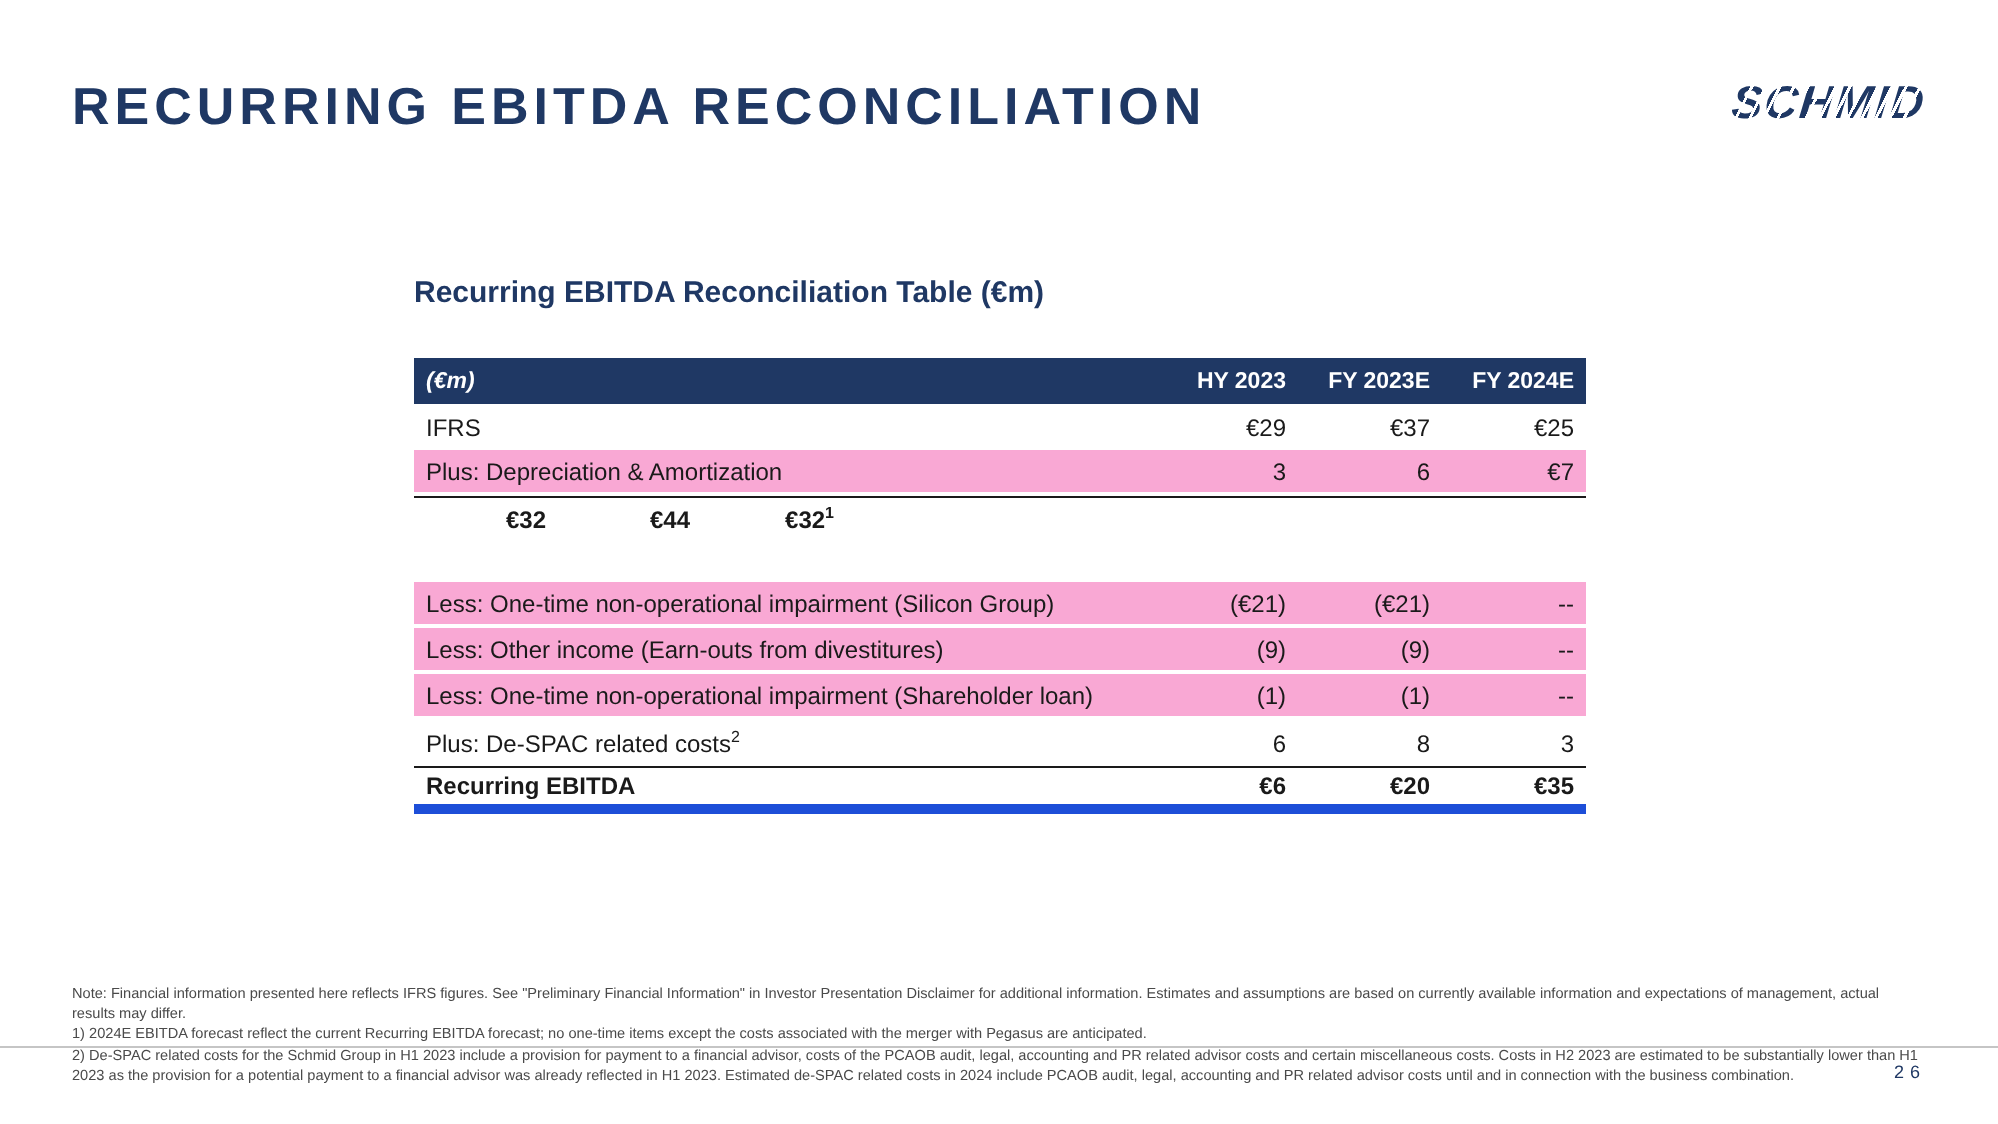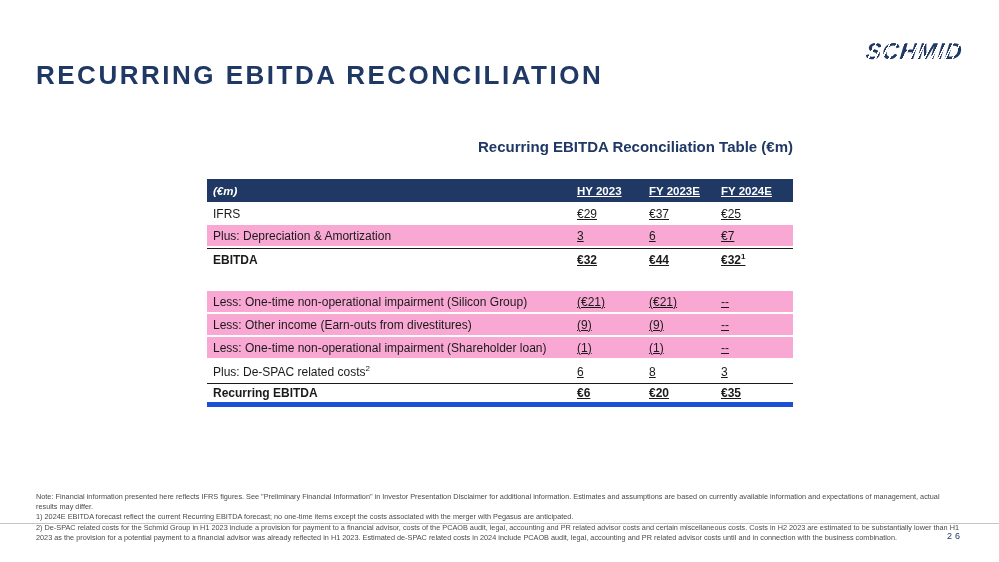--- a/index.html
+++ b/index.html
@@ -12,21 +12,20 @@
   }
 
   
   .slide-title {
     position: absolute;
     left: 36px; top: 38px;
     font-size: 26px;
     font-weight: 600;
     letter-spacing: 2.5px;
     color: #1f3864;
-    margin-top: 22px;
   }
   .logo {
     position: absolute;
     right: 36px; top: 38px;
     font-size: 23px;
     font-weight: 800;
     font-style: italic;
     letter-spacing: 1px;
     color: #1f3864;
     transform: skewX(-6deg);
@@ -43,35 +42,35 @@
     pointer-events: none;
   }
 
   
   .content {
     position: absolute;
     left: 207px; top: 138px;
     width: 586px;
   }
   .table-title {
-    text-align: right;
+    text-align: left;
     font-size: 15px;
     font-weight: bold;
     color: #1f3864;
     margin-bottom: 24px;
   }
   .tbl { width: 100%; font-size: 12px; color: #1a1a1a; }
   .trow {
     display: flex;
     align-items: center;
     min-height: 23px;
     padding: 2px 0;
   }
   .c-label { flex: 1 1 auto; padding-left: 6px; padding-right: 8px; }
-  .c-num { flex: 0 0 72px; text-align: left; padding-right: 6px; text-decoration: underline; }
+  .c-num { flex: 0 0 72px; text-align: right; padding-right: 6px; }
 
   .thead {
     background: #1f3864;
     color: #ffffff;
     font-weight: bold;
     font-size: 11.5px;
     min-height: 23px;
   }
   .thead .c-label { font-style: italic; }
 
@@ -136,21 +135,20 @@
     </div>
 
     <div class="trow row-shaded">
       <span class="c-label">Plus: Depreciation &amp; Amortization</span>
       <span class="c-num">3</span>
       <span class="c-num">6</span>
       <span class="c-num">€7</span>
     </div>
 
     <div class="trow row-bold row-topline">
-      <span class="c-label">EBITDA</span>
       <span class="c-num">€32</span>
       <span class="c-num">€44</span>
       <span class="c-num"><span>€32</span><sup>1</sup></span>
     </div>
 
     <div class="spacer-row"></div>
 
     <div class="trow row-shaded">
       <span class="c-label">Less: One-time non-operational impairment (Silicon Group)</span>
       <span class="c-num">(€21)</span>

